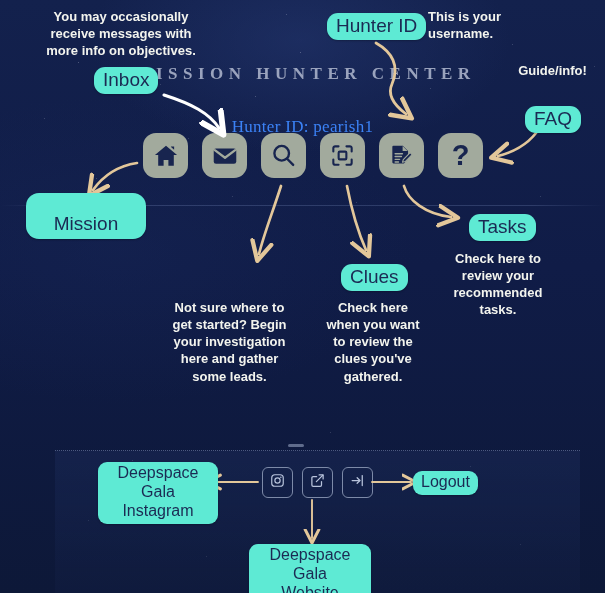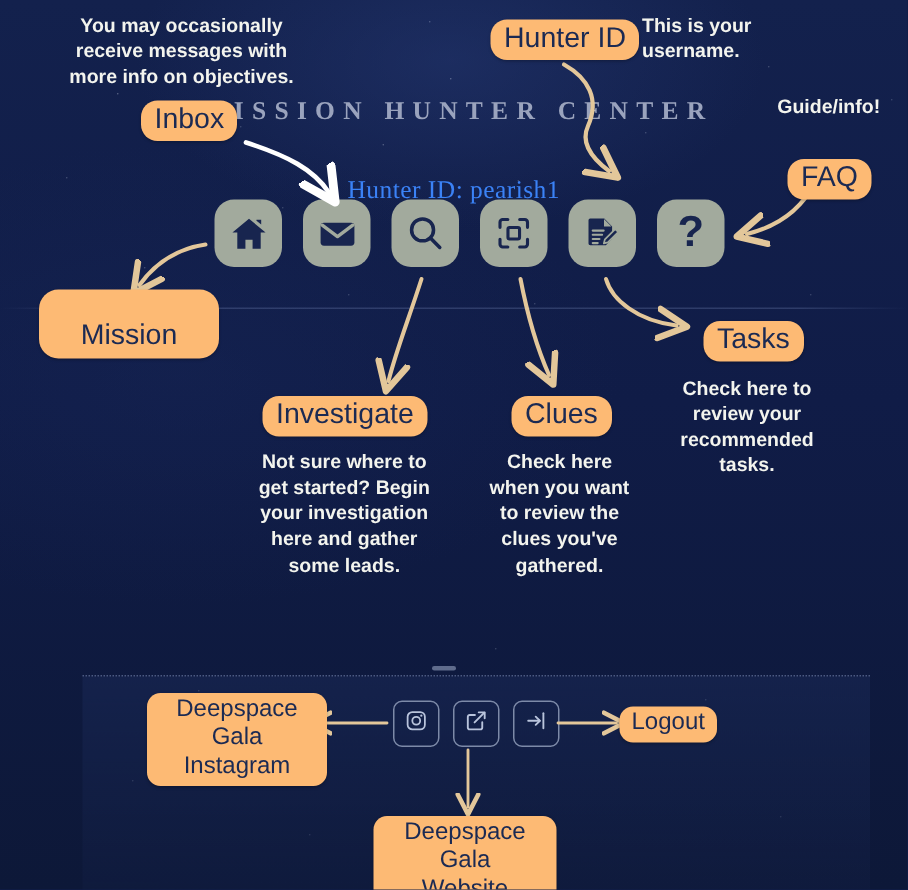--- a/index.html
+++ b/index.html
@@ -68,21 +68,21 @@
   
   .foot-row{position:absolute;left:262px;top:467px;display:flex;gap:9px;}
   .foot-btn{
     width:29px;height:29px;border-radius:6px;
     border:1px solid #7d8aa8;background:transparent;
     display:flex;align-items:center;justify-content:center;cursor:pointer;
   }
 
   
   .chip{
-    position:absolute;background:#fdba74;color:#1b2a53;
+    position:absolute;background:#5eead4;color:#1b2a53;
     border-radius:11px;padding:2px 9px 3px;
     font-size:19px;line-height:1.18;white-space:nowrap;
     box-shadow:0 1px 2px rgba(0,0,0,.25);
   }
   .chip.two{white-space:normal;text-align:center;border-radius:13px;padding:20px 10px 4px;}
   .chip.sm{font-size:16px;border-radius:9px;padding:2px 8px 3px;}
 
   
   .note{
     position:absolute;color:#f3f4ee;text-align:center;
@@ -265,21 +265,20 @@
   <div class="chip" style="left:327px;top:13px;">Hunter ID</div>
   <div class="note" style="left:428px;top:8px;width:97px;text-align:left;">This is your username.</div>
 
   <div class="note" style="left:505px;top:62px;width:95px;">Guide/info!</div>
   <div class="chip" style="left:525px;top:87px;margin-top:19px;">FAQ</div>
 
   <div class="chip two" style="left:26px;top:193px;width:100px;">
     <span>Mission</span><br>
   </div>
 
-  <div class="chip" style="left:175px;top:264px;">Investigate</div>
   <div class="note" style="left:165px;top:299px;width:129px;">Not sure where to get started? Begin your investigation here and gather some leads.</div>
 
   <div class="chip" style="left:341px;top:264px;">Clues</div>
   <div class="note" style="left:321px;top:299px;width:104px;">Check here when you want to review the clues you've gathered.</div>
 
   <div class="chip" style="left:469px;top:214px;">Tasks</div>
   <div class="note" style="left:448px;top:250px;width:100px;">Check here to review your recommended tasks.</div>
 
   <div class="chip two sm" style="left:98px;top:462px;width:104px;">
     <span>Deepspace Gala</span><br>

